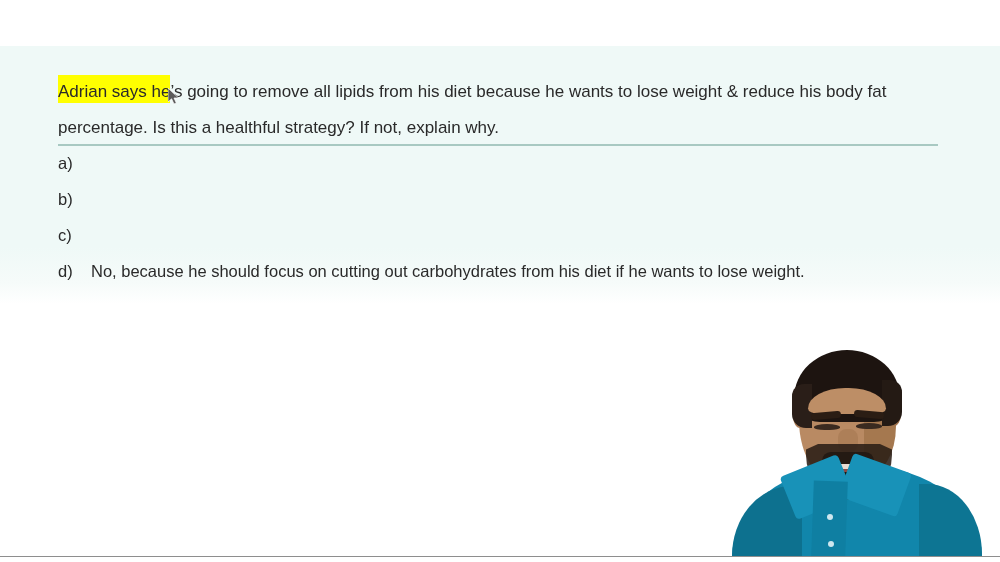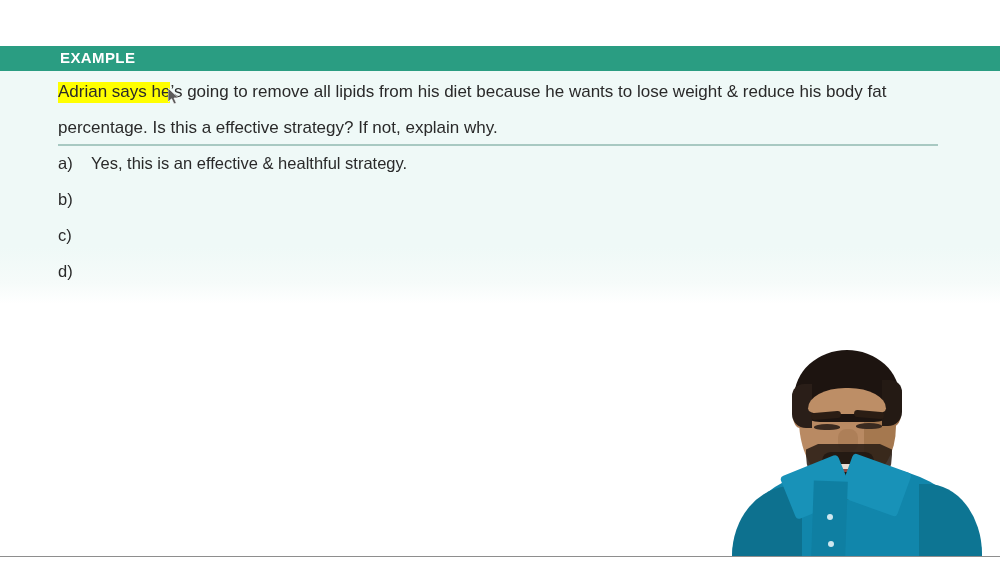--- a/index.html
+++ b/index.html
@@ -42,21 +42,21 @@
   .question {
     position:absolute;
     left:58px; top:28px;
     width:890px;
     font-size:17px;
     line-height:36px;
     color:#2a2a2a;
   }
   .hl {
     background:#ffff00;
-    padding:0 0 2px 0;
+    padding:7px 0 2px 0;
   }
 
   .divider {
     position:absolute;
     left:58px; top:98px;
     width:880px; height:2px;
     background:#a8c9c2;
   }
 
   
@@ -265,48 +265,45 @@
     background:#8e8e8e;
   }
 </style>
 </head>
 <body>
 
 <div id="screen">
 
   <div class="slide-panel">
 
-    <div class="example-bar">
-      <span class="label">EXAMPLE</span>
-    </div>
 
     <div class="question">
       <span class="hl">Adrian says he</span><span>’s going to remove all lipids from his diet because he wants to lose weight &amp; reduce his body fat</span>
-      <span>percentage. Is this a effective strategy? If not, explain why.</span>
+      <span>percentage. Is this a healthful strategy? If not, explain why.</span>
     </div>
 
     <div class="divider"></div>
 
     <div class="options">
 
       <div class="option-row">
         <span class="option-letter">a)</span>
-        <span class="option-text">Yes, this is an effective &amp; healthful strategy.</span>
       </div>
 
       <div class="option-row">
         <span class="option-letter">b)</span>
       </div>
 
       <div class="option-row">
         <span class="option-letter">c)</span>
       </div>
 
       <div class="option-row">
         <span class="option-letter">d)</span>
+        <span class="option-text">No, because he should focus on cutting out carbohydrates from his diet if he wants to lose weight.</span>
       </div>
 
     </div>
   </div>
 
   <svg class="cursor" viewBox="0 0 14 18">
     <polygon points="0,0 0,14 3.6,10.8 6,16 8.3,14.9 6,10 10.6,10" fill="#5b5b5b" stroke="#ffffff" stroke-width="0.7"></polygon>
   </svg>
 
   <div class="webcam">

